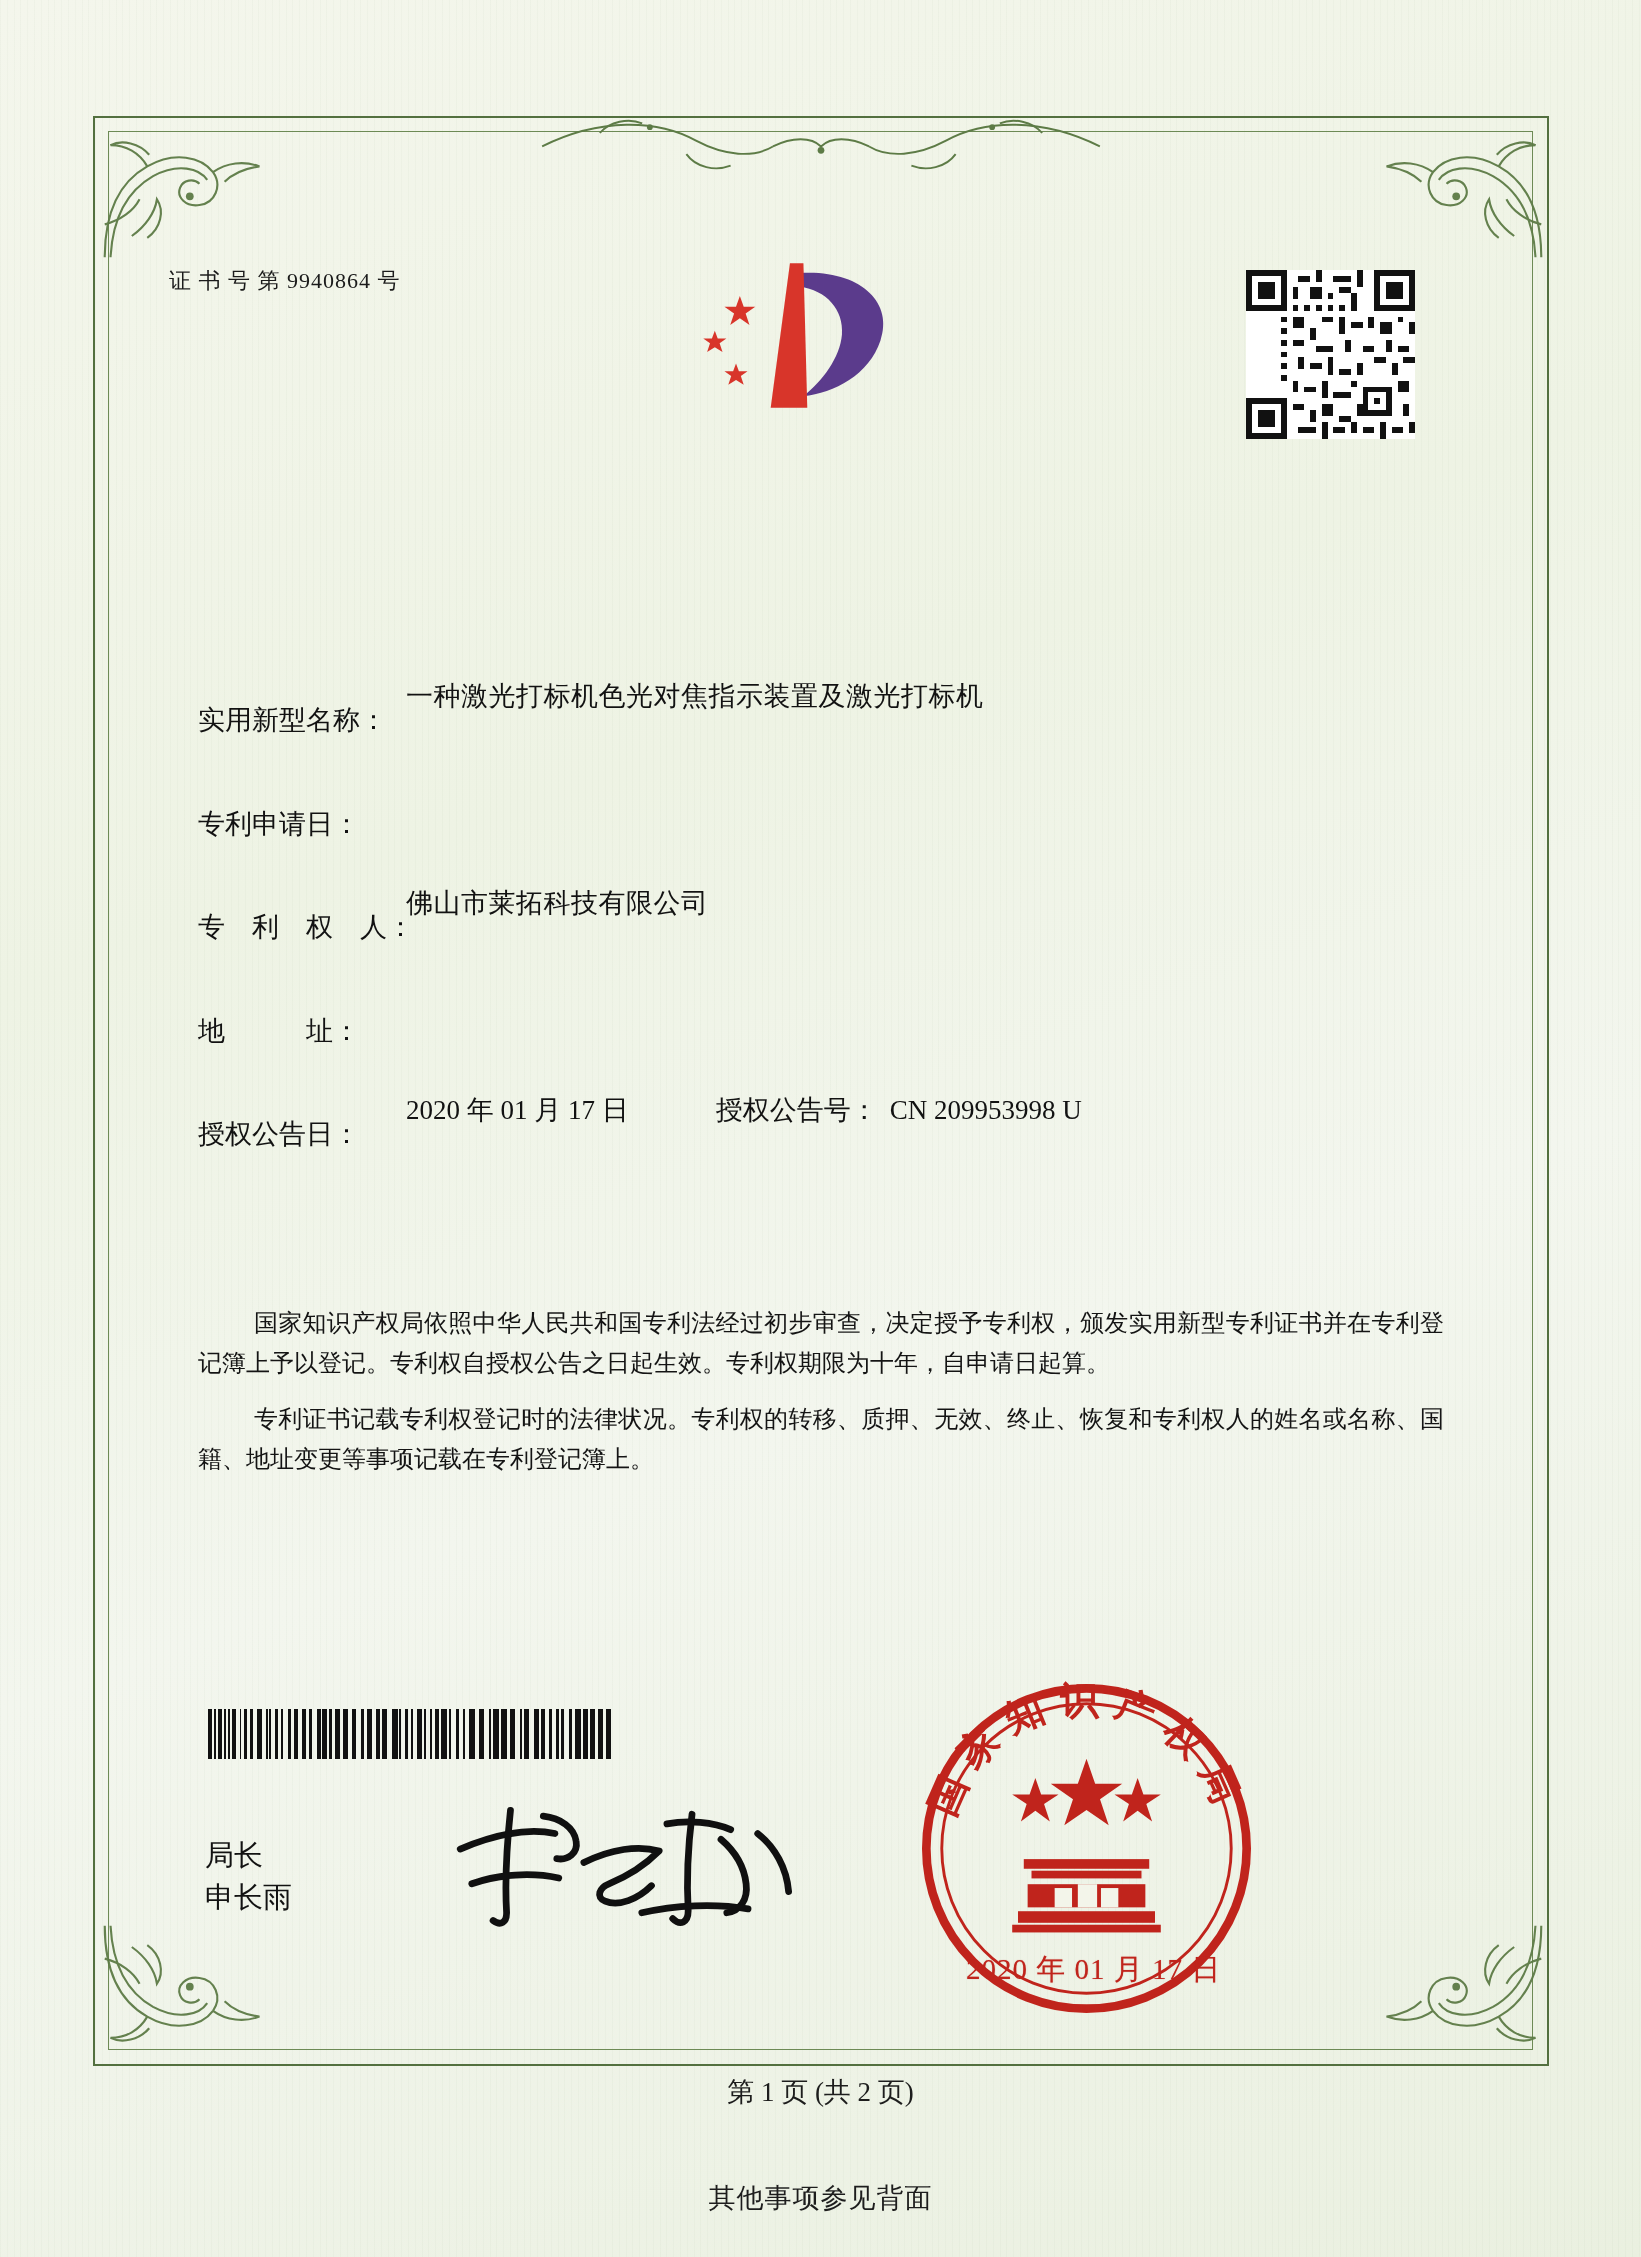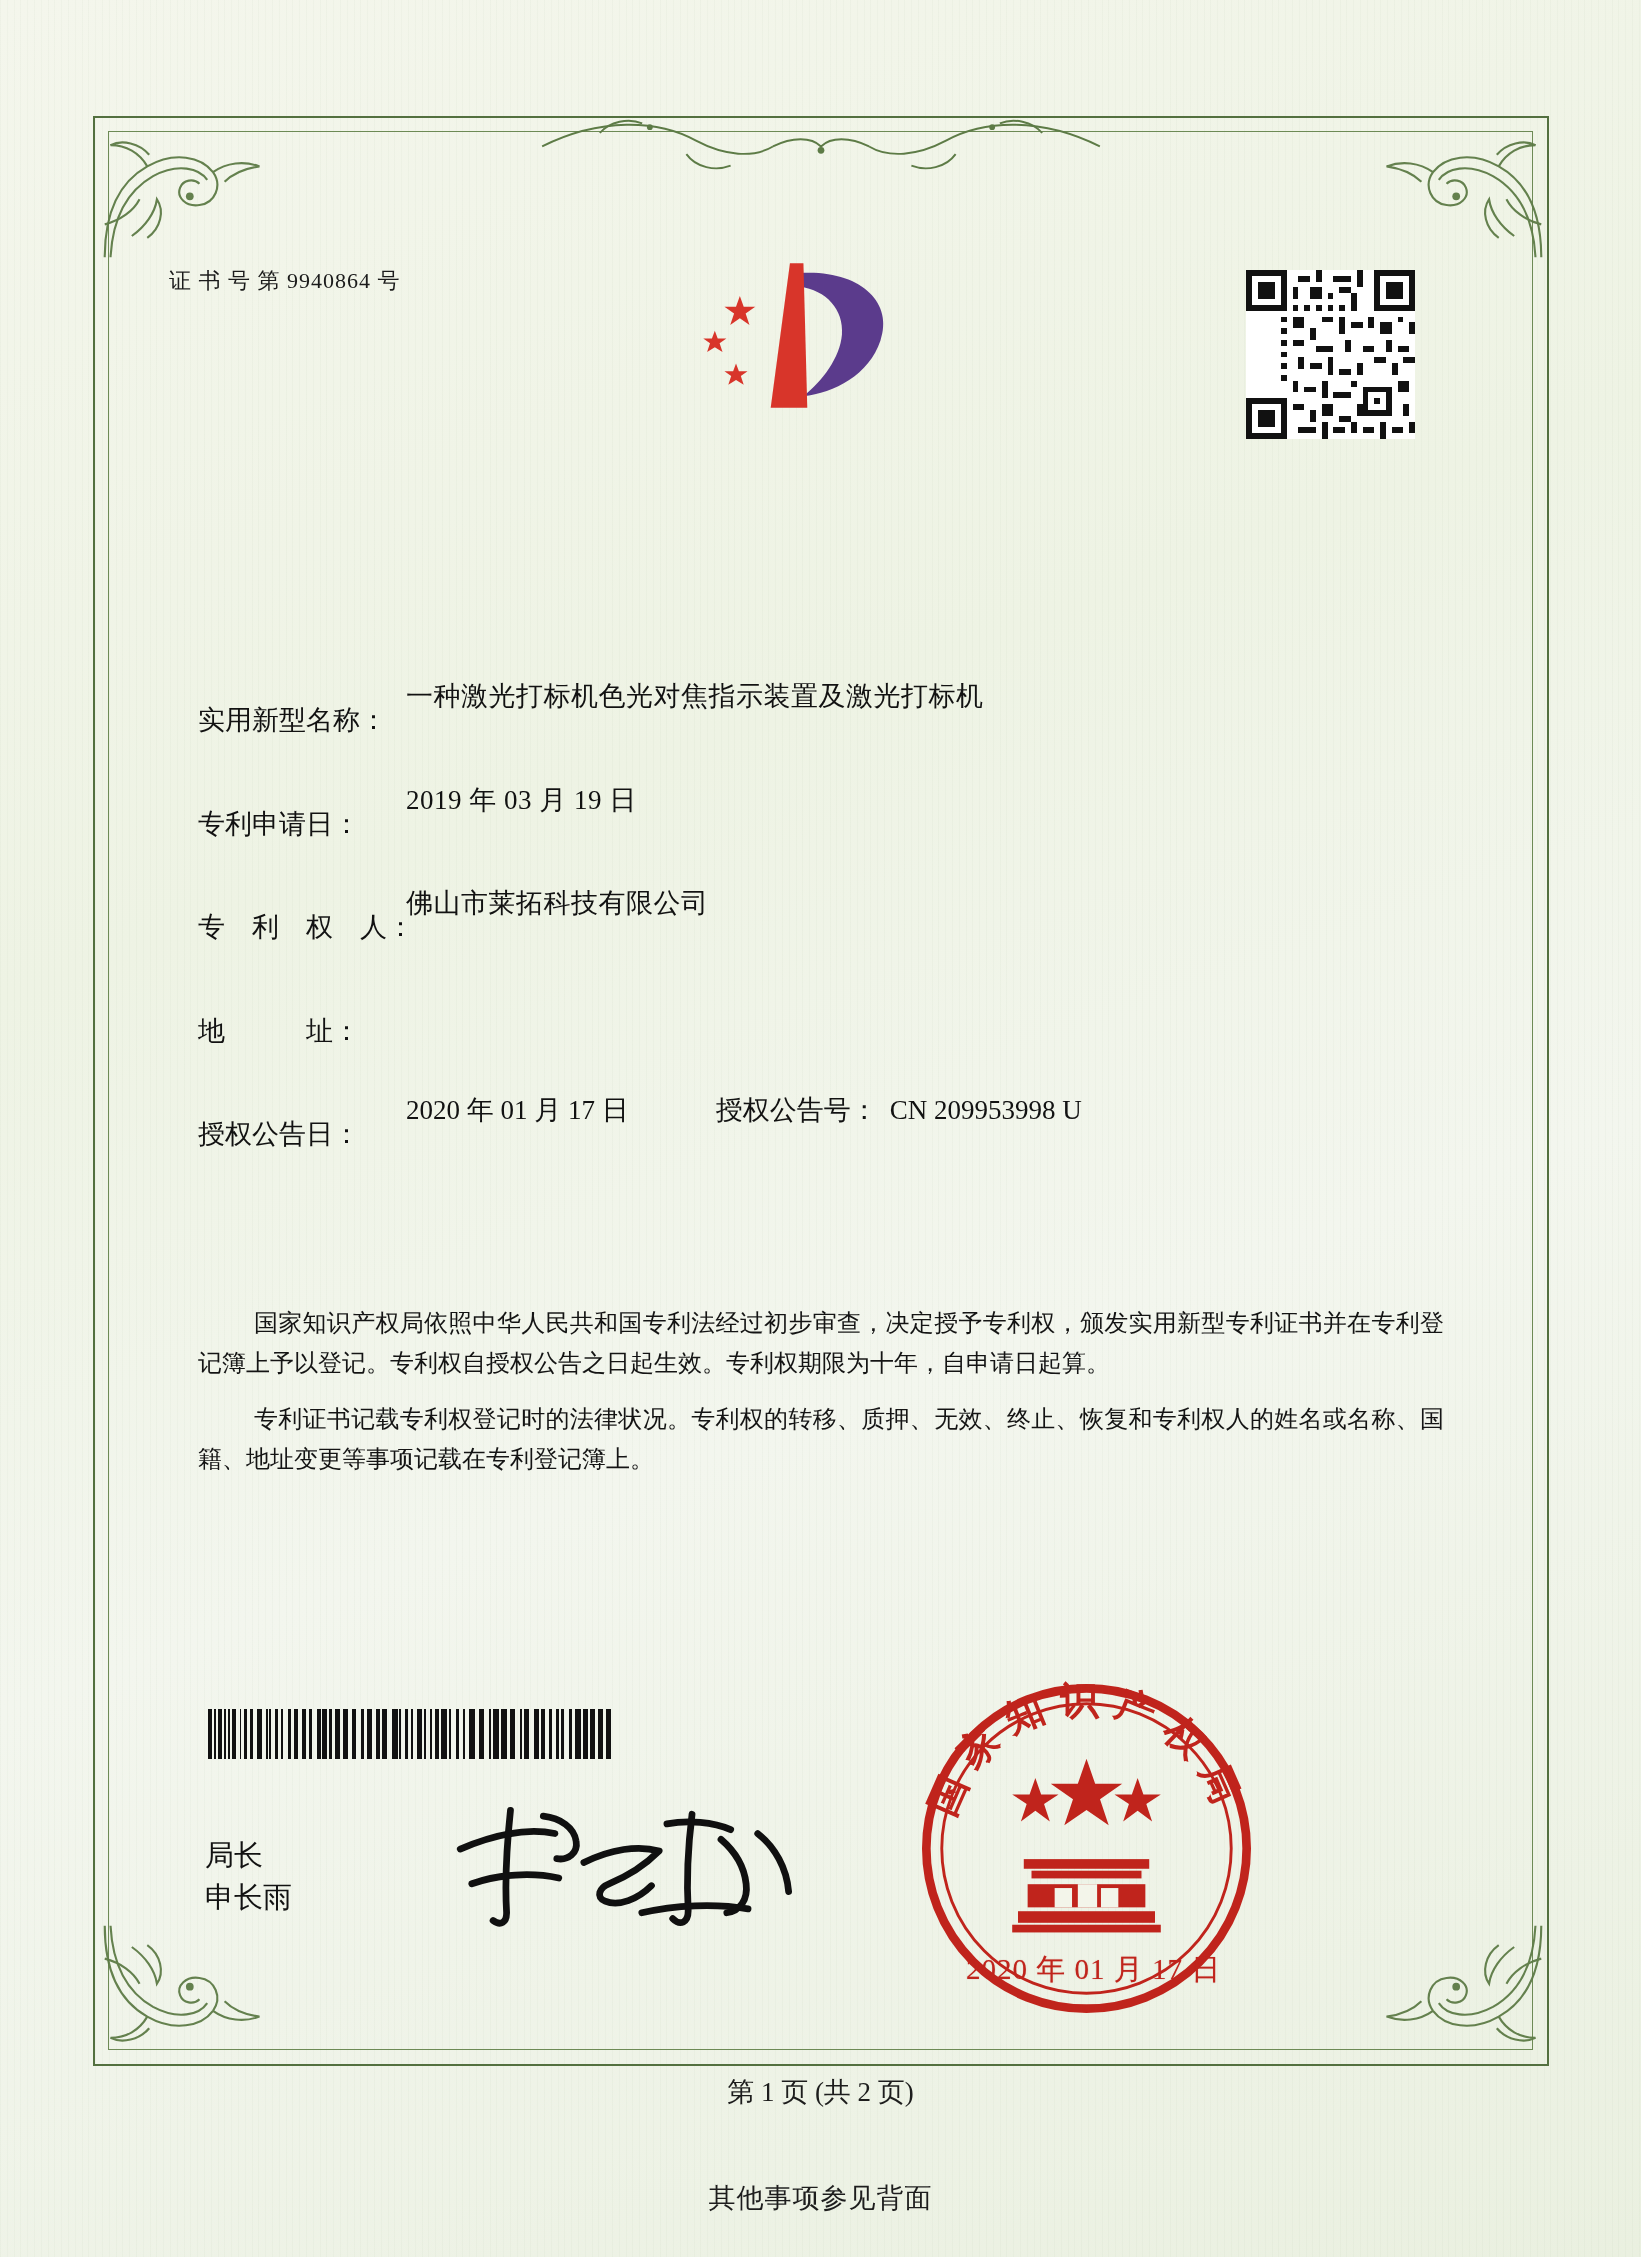--- a/index.html
+++ b/index.html
@@ -402,21 +402,20 @@
 
     <div class="field">
       <div class="lbl">实用新型名称：</div>
       <div class="val">一种激光打标机色光对焦指示装置及激光打标机</div>
     </div>
 
 
 
     <div class="field">
       <div class="lbl">专利申请日：</div>
-      <div class="val">2019 年 03 月 19 日</div>
     </div>
 
     <div class="field">
       <div class="lbl">专　利　权　人：</div>
       <div class="val">佛山市莱拓科技有限公司</div>
     </div>
 
     <div class="field">
       <div class="lbl">地　　　址：</div>
     </div>

